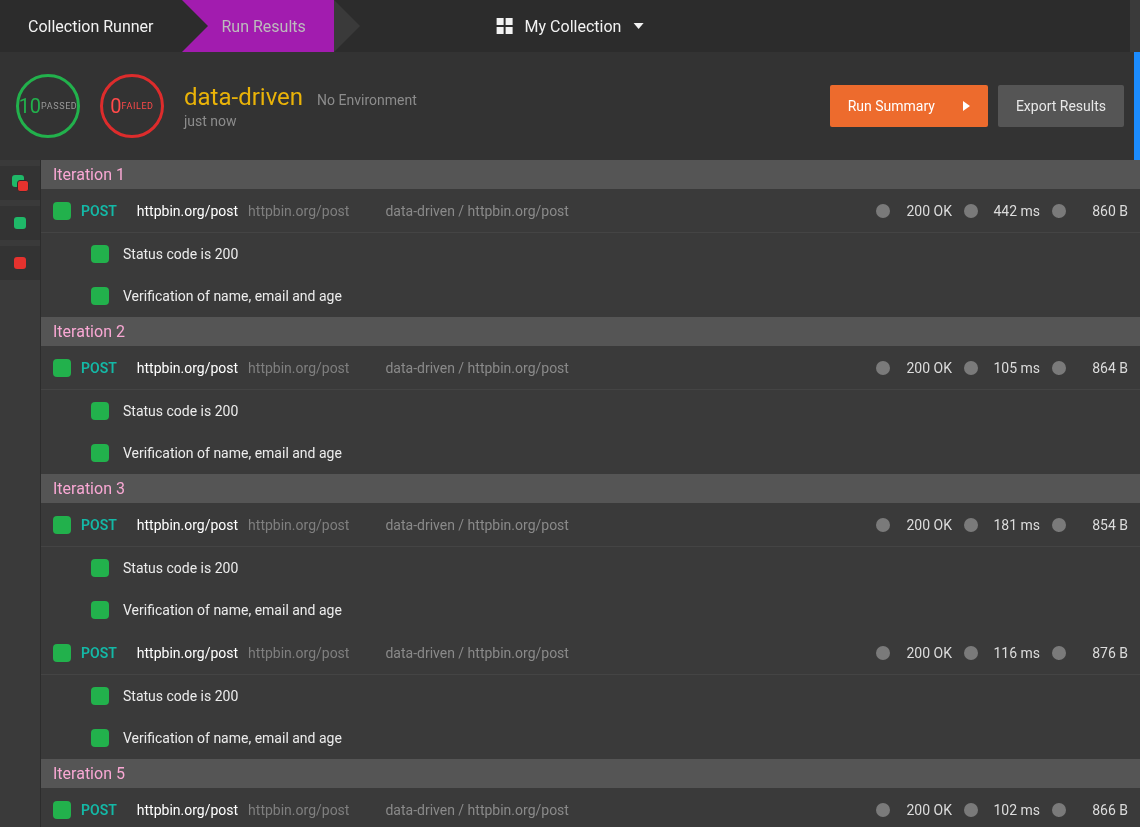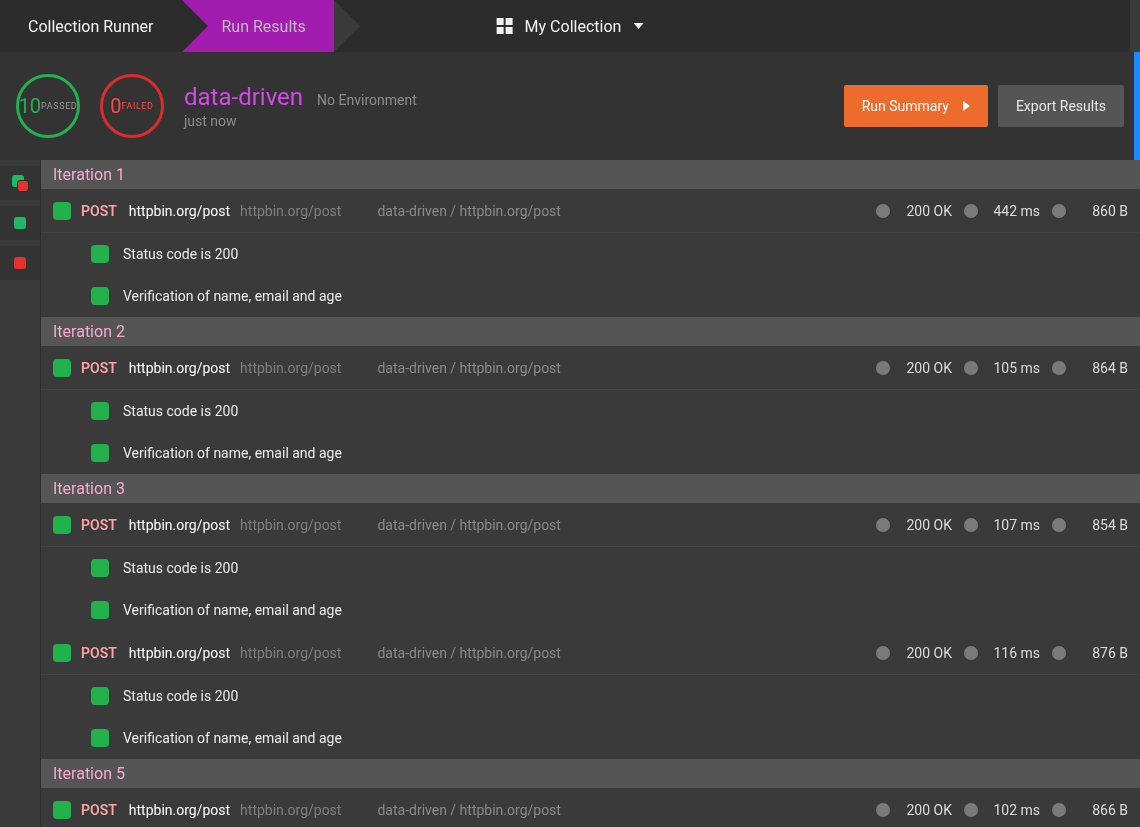--- a/index.html
+++ b/index.html
@@ -25,25 +25,25 @@
   .donut{width:64px;height:64px;border-radius:50%;border:3px solid;display:flex;flex-direction:row;justify-content:center;align-items:center}
   .donut.pass{border-color:#22b14c}
   .donut.fail{border-color:#dd2c2c}
   .donut-val{font-size:20px;line-height:1}
   .donut.pass .donut-val{color:#22b14c}
   .donut.fail .donut-val{color:#ff4a4a}
   .donut-lbl{font-size:9px;letter-spacing:0.6px;color:#9a9a9a;margin-top:0}
   .donut.fail .donut-lbl{color:#ff4a4a}
   .title-block{display:flex;flex-direction:column}
   .title-row{display:flex;align-items:baseline;gap:14px}
-  .coll-title{font-size:24px;color:#d946ef;font-weight:400}
+  .coll-title{font-size:24px;color:#eab308;font-weight:400}
   .env{font-size:14px;color:#8c8c8c}
   .time{font-size:14px;color:#8c8c8c;margin-top:2px}
   .summary-actions{margin-left:auto;display:flex;gap:10px;align-items:center}
-  .btn{height:42px;padding:0 18px;font-size:14px;border:none;border-radius:2px;cursor:pointer;display:flex;align-items:center;gap:10px}
+  .btn{height:42px;padding:0 18px;font-size:14px;border:none;border-radius:2px;cursor:pointer;display:flex;align-items:center;gap:24px}
   .btn-primary{background:#ed6b2d;color:#fff}
   .btn-sec{background:#555555;color:#e8e8e8}
   .play{width:0;height:0;border-top:5px solid transparent;border-bottom:5px solid transparent;border-left:7px solid #fff;margin-left:4px}
   .summary-accent{position:absolute;right:0;top:0;bottom:0;width:6px;background:#1b8cff}
 
   
   .body{flex:1;display:flex;min-height:0}
   .sidebar{width:40px;display:flex;flex-direction:column;gap:6px;padding-top:6px}
   .side-item{width:40px;height:34px;display:flex;justify-content:center;align-items:center;cursor:pointer;background:#333333}
   .side-ico{position:relative;width:16px;height:16px}
@@ -52,21 +52,21 @@
   .shape.red{background:#e5322e}
   .s1 .shape.green{top:0;left:0}
   .s1 .shape.red{top:5px;left:5px;border:1px solid #2c2c2c}
   .s2 .shape.green{top:2px;left:2px}
   .s3 .shape.red{top:2px;left:2px}
 
   .results{flex:1;overflow-y:auto;border-left:1px solid #2c2c2c}
   .iter-header{background:#555555;padding:5px 12px;font-size:16px;color:#f9a8d4}
   .req-row{display:flex;align-items:center;height:44px;padding:0 12px;font-size:14px;border-bottom:1px solid #444}
   .sw{width:18px;height:18px;border-radius:4px;background:#22b14c;margin-right:10px;flex-shrink:0}
-  .method{color:#fca5a5;font-weight:600;margin-right:12px}
+  .method{color:#14b8a6;font-weight:600;margin-right:20px}
   .name{color:#fff;margin-right:10px}
   .subhost{color:#7f7f7f;margin-right:36px}
   .path{color:#8a8a8a}
   .metrics{margin-left:auto;display:flex;align-items:center;gap:12px;color:#dcdcdc;font-size:14px}
   .dot{width:14px;height:14px;border-radius:50%;background:#7a7a7a}
   .metric{min-width:50px;text-align:right}
   .test-row{display:flex;align-items:center;height:42px;padding-left:50px;font-size:14px;color:#ececec}
   .test-row .sw{margin-right:14px}
 
   
@@ -200,21 +200,21 @@
       <div class="req-row">
         <div class="sw"></div>
         <span class="method">POST</span>
         <span class="name">httpbin.org/post</span>
         <span class="subhost">httpbin.org/post</span>
         <span class="path">data-driven / httpbin.org/post</span>
         <div class="metrics">
           <div class="dot"></div>
           <span class="metric">200 OK</span>
           <div class="dot"></div>
-          <span class="metric">107 ms</span>
+          <span class="metric">181 ms</span>
           <div class="dot"></div>
           <span class="metric">854 B</span>
         </div>
       </div>
       <div class="test-row">
         <div class="sw"></div>
         <span>Status code is 200</span>
       </div>
       <div class="test-row">
         <div class="sw"></div>

